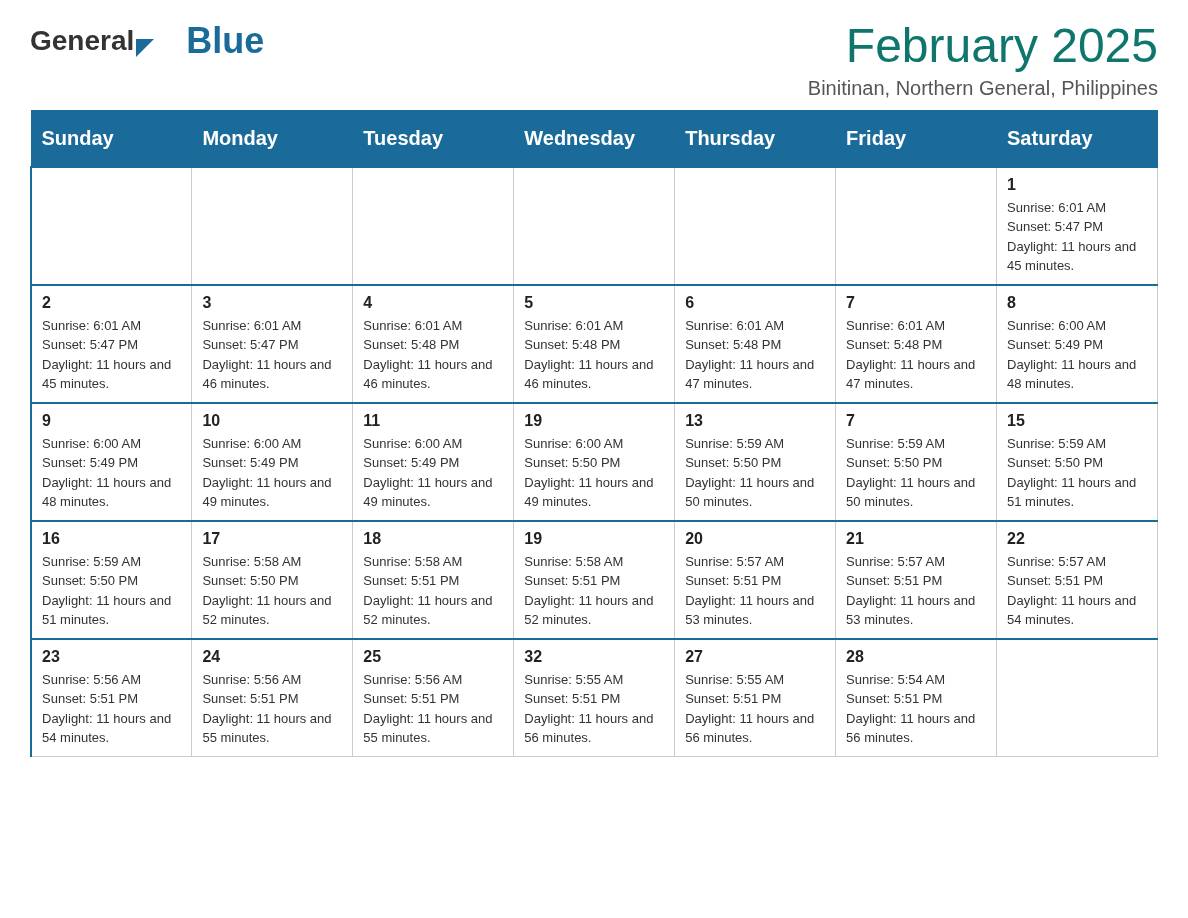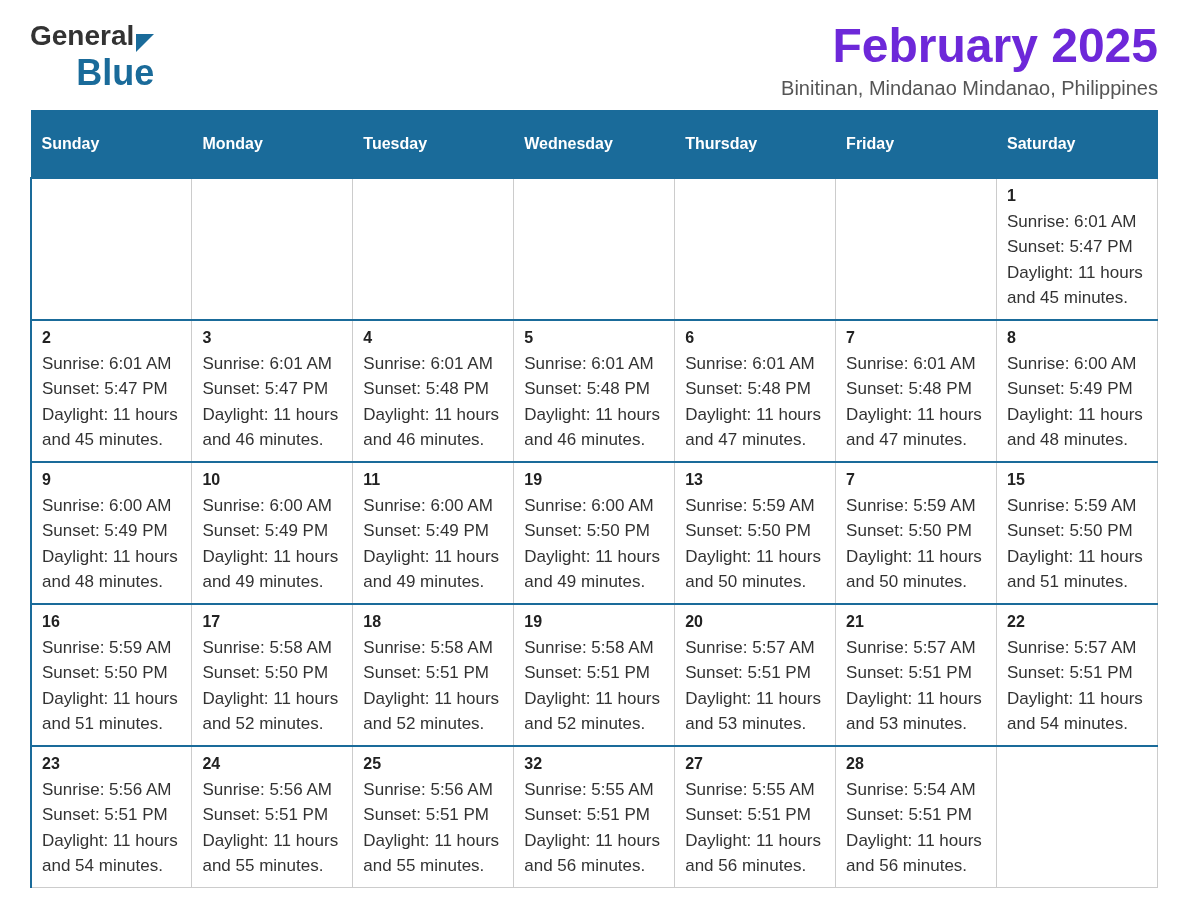--- a/index.html
+++ b/index.html
@@ -22,52 +22,53 @@
       font-weight: bold;
       color: #333;
     }
     .logo-blue {
       font-size: 36px;
       font-weight: bold;
       color: #1a6b9a;
     }
     .logo-block {
       display: flex;
-      flex-direction: column;
-      align-items: flex-end;
+      flex-direction: row;
+      align-items: center;
+      gap: 32px;
     }
     .logo-row1 {
       display: flex;
       align-items: flex-end;
     }
     .title-block {
       text-align: right;
     }
     .title-month {
       font-size: 48px;
-      font-weight: bold;
-      color: #6d28d9;
+      font-weight: normal;
+      color: #0f766e;
       line-height: 1.1;
     }
     .title-location {
       font-size: 20px;
       color: #555;
       margin-top: 4px;
     }
     .calendar {
       width: 100%;
       border-collapse: collapse;
       margin-top: 10px;
     }
     .calendar thead tr th {
       background-color: #1a6b9a;
       color: #fff;
-      font-size: 16px;
-      font-weight: bold;
-      padding: 24px 10px;
+      font-size: 20px;
+      font-weight: bold;
+      padding: 16px 10px;
       text-align: left;
       border: 1px solid #1a6b9a;
     }
     .calendar tbody tr td {
       vertical-align: top;
       padding: 8px 10px;
       border: 1px solid #ccc;
       width: calc(100% / 7);
       min-height: 100px;
       font-size: 13px;
@@ -81,21 +82,21 @@
       border-top: 2px solid #1a6b9a;
     }
     .day-number {
       font-size: 16px;
       font-weight: bold;
       color: #222;
       display: block;
       margin-bottom: 4px;
     }
     .day-info {
-      font-size: 17px;
+      font-size: 13px;
       color: #333;
       line-height: 1.5;
     }
     .empty-cell {
       background: #f9f9f9;
     }
     .last-row td {
       border-bottom: 2px solid #1a6b9a;
       margin-left: 25px;
     }
@@ -108,21 +109,21 @@
     <div class="logo-row1">
       <span class="logo-text-general">General</span>
       <svg width="18" height="18" viewBox="0 0 18 18" style="margin-left:2px;margin-top:4px;">
         <polygon points="0,0 18,0 0,18" fill="#1a6b9a"></polygon>
       </svg>
     </div>
     <span class="logo-blue">Blue</span>
   </div>
   <div class="title-block">
     <div class="title-month">February 2025</div>
-    <div class="title-location">Binitinan, Mindanao Mindanao, Philippines</div>
+    <div class="title-location">Binitinan, Northern General, Philippines</div>
   </div>
 </div>
 
 <table class="calendar">
   <thead>
     <tr>
     <th>Sunday</th>
         <th>Monday</th>
         <th>Tuesday</th>
         <th>Wednesday</th>

